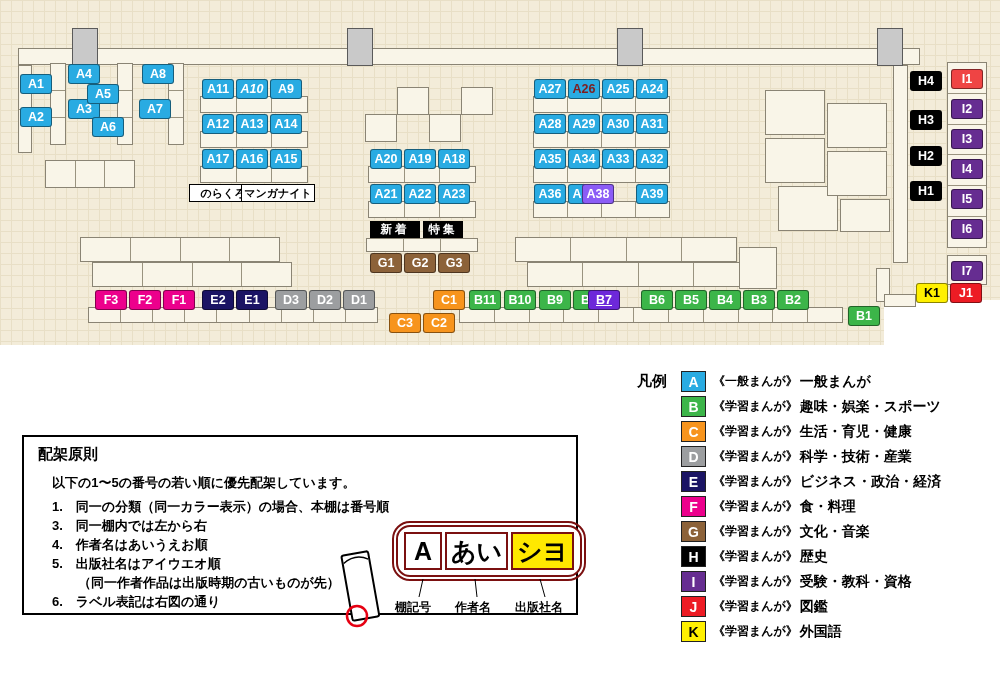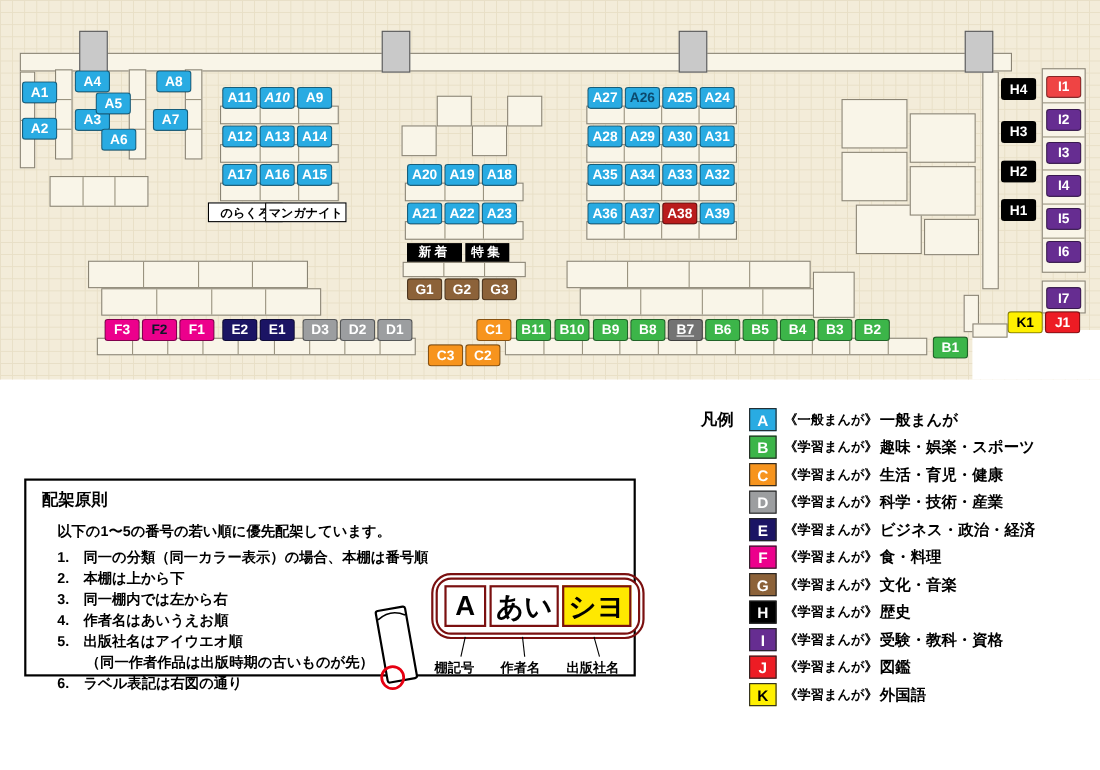--- a/index.html
+++ b/index.html
@@ -245,65 +245,65 @@
       <div class="mlabel" style="left: 202px; top: 149px; background: rgb(41, 171, 226); color: rgb(255, 255, 255);">A17</div>
       <div class="mlabel" style="left: 236px; top: 149px; background: rgb(41, 171, 226); color: rgb(255, 255, 255);">A16</div>
       <div class="mlabel" style="left: 270px; top: 149px; background: rgb(41, 171, 226); color: rgb(255, 255, 255);">A15</div>
       <div class="mlabel" style="left: 370px; top: 149px; background: rgb(41, 171, 226); color: rgb(255, 255, 255);">A20</div>
       <div class="mlabel" style="left: 404px; top: 149px; background: rgb(41, 171, 226); color: rgb(255, 255, 255);">A19</div>
       <div class="mlabel" style="left: 438px; top: 149px; background: rgb(41, 171, 226); color: rgb(255, 255, 255);">A18</div>
       <div class="mlabel" style="left: 370px; top: 184px; background: rgb(41, 171, 226); color: rgb(255, 255, 255);">A21</div>
       <div class="mlabel" style="left: 404px; top: 184px; background: rgb(41, 171, 226); color: rgb(255, 255, 255);">A22</div>
       <div class="mlabel" style="left: 438px; top: 184px; background: rgb(41, 171, 226); color: rgb(255, 255, 255);">A23</div>
       <div class="mlabel" style="left: 534px; top: 79px; background: rgb(41, 171, 226); color: rgb(255, 255, 255);">A27</div>
-      <div class="mlabel" style="left: 568px; top: 79px; background: rgb(41, 171, 226); color: #0c4a6e;">A26</div>
+      <div class="mlabel" style="left: 568px; top: 79px; background: rgb(41, 171, 226); color: #7f1d1d;">A26</div>
       <div class="mlabel" style="left: 602px; top: 79px; background: rgb(41, 171, 226); color: rgb(255, 255, 255);">A25</div>
       <div class="mlabel" style="left: 636px; top: 79px; background: rgb(41, 171, 226); color: rgb(255, 255, 255);">A24</div>
       <div class="mlabel" style="left: 534px; top: 114px; background: rgb(41, 171, 226); color: rgb(255, 255, 255);">A28</div>
       <div class="mlabel" style="left: 568px; top: 114px; background: rgb(41, 171, 226); color: rgb(255, 255, 255);">A29</div>
       <div class="mlabel" style="left: 602px; top: 114px; background: rgb(41, 171, 226); color: rgb(255, 255, 255);">A30</div>
       <div class="mlabel" style="left: 636px; top: 114px; background: rgb(41, 171, 226); color: rgb(255, 255, 255);">A31</div>
       <div class="mlabel" style="left: 534px; top: 149px; background: rgb(41, 171, 226); color: rgb(255, 255, 255);">A35</div>
       <div class="mlabel" style="left: 568px; top: 149px; background: rgb(41, 171, 226); color: rgb(255, 255, 255);">A34</div>
       <div class="mlabel" style="left: 602px; top: 149px; background: rgb(41, 171, 226); color: rgb(255, 255, 255);">A33</div>
       <div class="mlabel" style="left: 636px; top: 149px; background: rgb(41, 171, 226); color: rgb(255, 255, 255);">A32</div>
       <div class="mlabel" style="left: 534px; top: 184px; background: rgb(41, 171, 226); color: rgb(255, 255, 255);">A36</div>
       <div class="mlabel" style="left: 568px; top: 184px; background: rgb(41, 171, 226); color: rgb(255, 255, 255);">A37</div>
-      <div class="mlabel" style="left: 602px; top: 184px; background: #b91c1c; color: rgb(255, 255, 255);">A38</div>
+      <div class="mlabel" style="left: 582px; top: 184px; background: #8b5cf6; color: rgb(255, 255, 255);">A38</div>
       <div class="mlabel" style="left: 636px; top: 184px; background: rgb(41, 171, 226); color: rgb(255, 255, 255);">A39</div>
       <div class="mlabel" style="left: 370px; top: 253px; background: rgb(140, 98, 57); color: rgb(255, 255, 255);">G1</div>
       <div class="mlabel" style="left: 404px; top: 253px; background: rgb(140, 98, 57); color: rgb(255, 255, 255);">G2</div>
       <div class="mlabel" style="left: 438px; top: 253px; background: rgb(140, 98, 57); color: rgb(255, 255, 255);">G3</div>
       <div class="mlabel" style="left: 910px; top: 71px; background: rgb(0, 0, 0); color: rgb(255, 255, 255);">H4</div>
       <div class="mlabel" style="left: 910px; top: 110px; background: rgb(0, 0, 0); color: rgb(255, 255, 255);">H3</div>
       <div class="mlabel" style="left: 910px; top: 146px; background: rgb(0, 0, 0); color: rgb(255, 255, 255);">H2</div>
       <div class="mlabel" style="left: 910px; top: 181px; background: rgb(0, 0, 0); color: rgb(255, 255, 255);">H1</div>
       <div class="mlabel" style="left: 951px; top: 69px; background: #ef4444; color: rgb(255, 255, 255);">I1</div>
       <div class="mlabel" style="left: 951px; top: 99px; background: rgb(102, 45, 145); color: rgb(255, 255, 255);">I2</div>
       <div class="mlabel" style="left: 951px; top: 129px; background: rgb(102, 45, 145); color: rgb(255, 255, 255);">I3</div>
       <div class="mlabel" style="left: 951px; top: 159px; background: rgb(102, 45, 145); color: rgb(255, 255, 255);">I4</div>
       <div class="mlabel" style="left: 951px; top: 189px; background: rgb(102, 45, 145); color: rgb(255, 255, 255);">I5</div>
       <div class="mlabel" style="left: 951px; top: 219px; background: rgb(102, 45, 145); color: rgb(255, 255, 255);">I6</div>
       <div class="mlabel" style="left: 951px; top: 261px; background: rgb(102, 45, 145); color: rgb(255, 255, 255);">I7</div>
       <div class="mlabel" style="left: 916px; top: 283px; background: rgb(255, 240, 0); color: rgb(0, 0, 0);">K1</div>
       <div class="mlabel" style="left: 950px; top: 283px; background: rgb(237, 28, 36); color: rgb(255, 255, 255);">J1</div>
       <div class="mlabel" style="left: 95px; top: 290px; background: rgb(236, 0, 140); color: rgb(255, 255, 255);">F3</div>
-      <div class="mlabel" style="left: 129px; top: 290px; background: rgb(236, 0, 140); color: #0f172a;">F2</div>
+      <div class="mlabel" style="left: 129px; top: 290px; background: rgb(236, 0, 140); color: #ffffff;">F2</div>
       <div class="mlabel" style="left: 163px; top: 290px; background: rgb(236, 0, 140); color: rgb(255, 255, 255);">F1</div>
       <div class="mlabel" style="left: 202px; top: 290px; background: rgb(27, 20, 100); color: rgb(255, 255, 255);">E2</div>
       <div class="mlabel" style="left: 236px; top: 290px; background: rgb(27, 20, 100); color: rgb(255, 255, 255);">E1</div>
       <div class="mlabel" style="left: 275px; top: 290px; background: rgb(156, 158, 160); color: rgb(255, 255, 255);">D3</div>
       <div class="mlabel" style="left: 309px; top: 290px; background: rgb(156, 158, 160); color: rgb(255, 255, 255);">D2</div>
       <div class="mlabel" style="left: 343px; top: 290px; background: rgb(156, 158, 160); color: rgb(255, 255, 255);">D1</div>
       <div class="mlabel" style="left: 433px; top: 290px; background: rgb(247, 148, 29); color: rgb(255, 255, 255);">C1</div>
       <div class="mlabel" style="left: 469px; top: 290px; background: rgb(60, 181, 73); color: rgb(255, 255, 255);">B11</div>
       <div class="mlabel" style="left: 504px; top: 290px; background: rgb(60, 181, 73); color: rgb(255, 255, 255);">B10</div>
       <div class="mlabel" style="left: 539px; top: 290px; background: rgb(60, 181, 73); color: rgb(255, 255, 255);">B9</div>
       <div class="mlabel" style="left: 573px; top: 290px; background: rgb(60, 181, 73); color: rgb(255, 255, 255);">B8</div>
-      <div class="mlabel" style="left: 607px; top: 290px; background: #737373; color: rgb(255, 255, 255); text-decoration: underline;">B7</div>
+      <div class="mlabel" style="left: 588px; top: 290px; background: #6d28d9; color: rgb(255, 255, 255); text-decoration: underline;">B7</div>
       <div class="mlabel" style="left: 641px; top: 290px; background: rgb(60, 181, 73); color: rgb(255, 255, 255);">B6</div>
       <div class="mlabel" style="left: 675px; top: 290px; background: rgb(60, 181, 73); color: rgb(255, 255, 255);">B5</div>
       <div class="mlabel" style="left: 709px; top: 290px; background: rgb(60, 181, 73); color: rgb(255, 255, 255);">B4</div>
       <div class="mlabel" style="left: 743px; top: 290px; background: rgb(60, 181, 73); color: rgb(255, 255, 255);">B3</div>
       <div class="mlabel" style="left: 777px; top: 290px; background: rgb(60, 181, 73); color: rgb(255, 255, 255);">B2</div>
       <div class="mlabel" style="left: 389px; top: 313px; background: rgb(247, 148, 29); color: rgb(255, 255, 255);">C3</div>
       <div class="mlabel" style="left: 423px; top: 313px; background: rgb(247, 148, 29); color: rgb(255, 255, 255);">C2</div>
       <div class="mlabel" style="left: 848px; top: 306px; background: rgb(60, 181, 73); color: rgb(255, 255, 255);">B1</div>
     </div>
 
@@ -364,21 +364,21 @@
           <div class="legend-swatch" style="background: rgb(255, 240, 0); color: rgb(0, 0, 0);">K</div>
           <div class="legend-series">《学習まんが》</div>
           <div class="legend-category">外国語</div>
         </div>
       </div>
   </div>
 
   <div class="principles">
     <div class="p-title">配架原則</div>
     <div class="p-intro">以下の1〜5の番号の若い順に優先配架しています。</div>
-    <div class="p-rules" id="rules"><div class="rule-line">1.　同一の分類（同一カラー表示）の場合、本棚は番号順</div><div class="rule-line">2.　本棚は上から下</div><div class="rule-line">3.　同一棚内では左から右</div><div class="rule-line">4.　作者名はあいうえお順</div><div class="rule-line">5.　出版社名はアイウエオ順</div><div class="rule-line">　　（同一作者作品は出版時期の古いものが先）</div><div class="rule-line">6.　ラベル表記は右図の通り</div></div>
+    <div class="p-rules" id="rules"><div class="rule-line">1.　同一の分類（同一カラー表示）の場合、本棚は番号順</div><div class="rule-line">3.　同一棚内では左から右</div><div class="rule-line">4.　作者名はあいうえお順</div><div class="rule-line">5.　出版社名はアイウエオ順</div><div class="rule-line">　　（同一作者作品は出版時期の古いものが先）</div><div class="rule-line">6.　ラベル表記は右図の通り</div></div>
 
     <div class="example-label">
       <div class="ex-cell ex-a">A</div>
       <div class="ex-cell ex-author">あい</div>
       <div class="ex-cell ex-pub">シヨ</div>
     </div>
 
     <svg class="diagram" width="256" height="140" viewBox="0 0 256 140">
       <g transform="rotate(-10 36 70)">
         <rect x="23" y="36" width="27" height="66" rx="2" fill="#ffffff" stroke="#000000" stroke-width="2"></rect>

